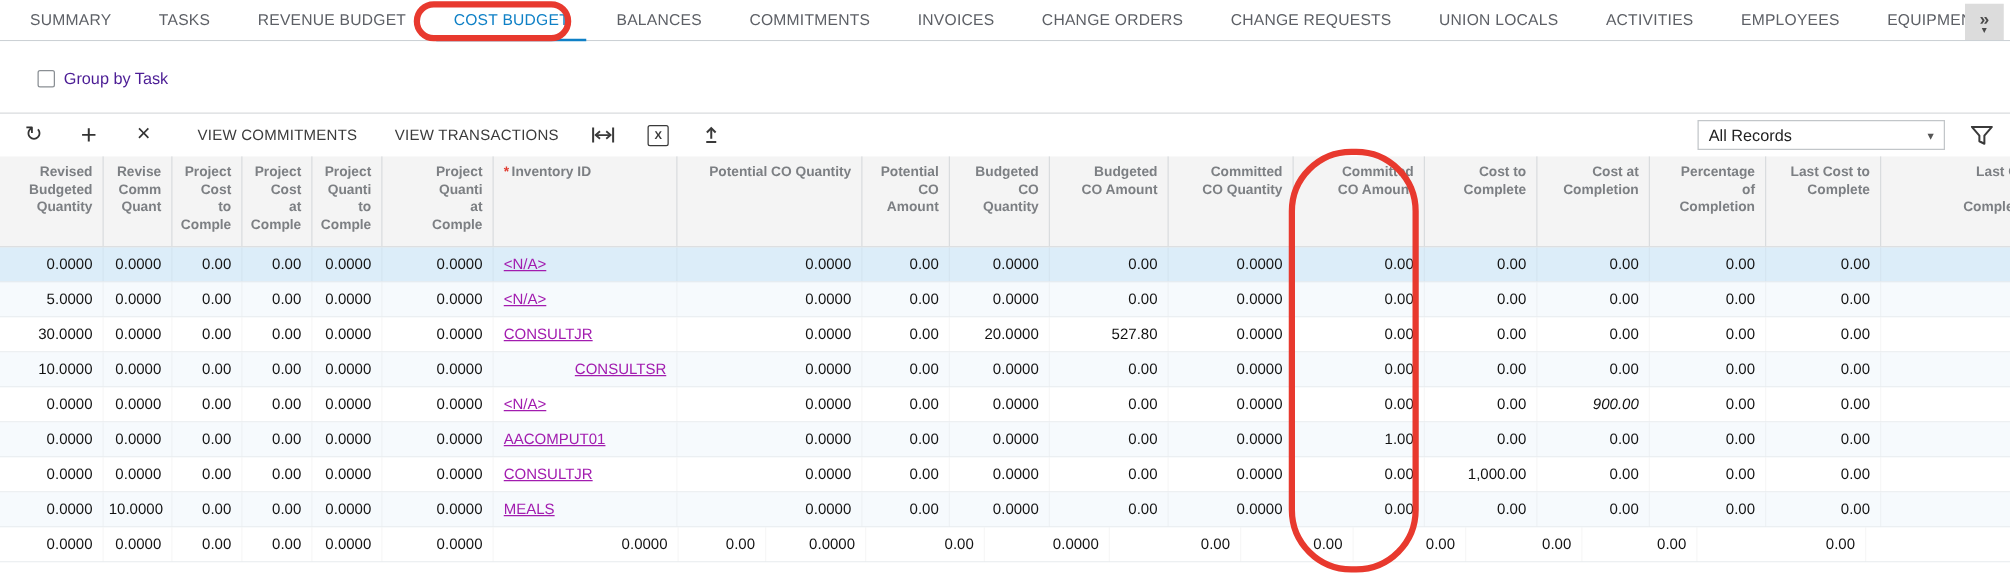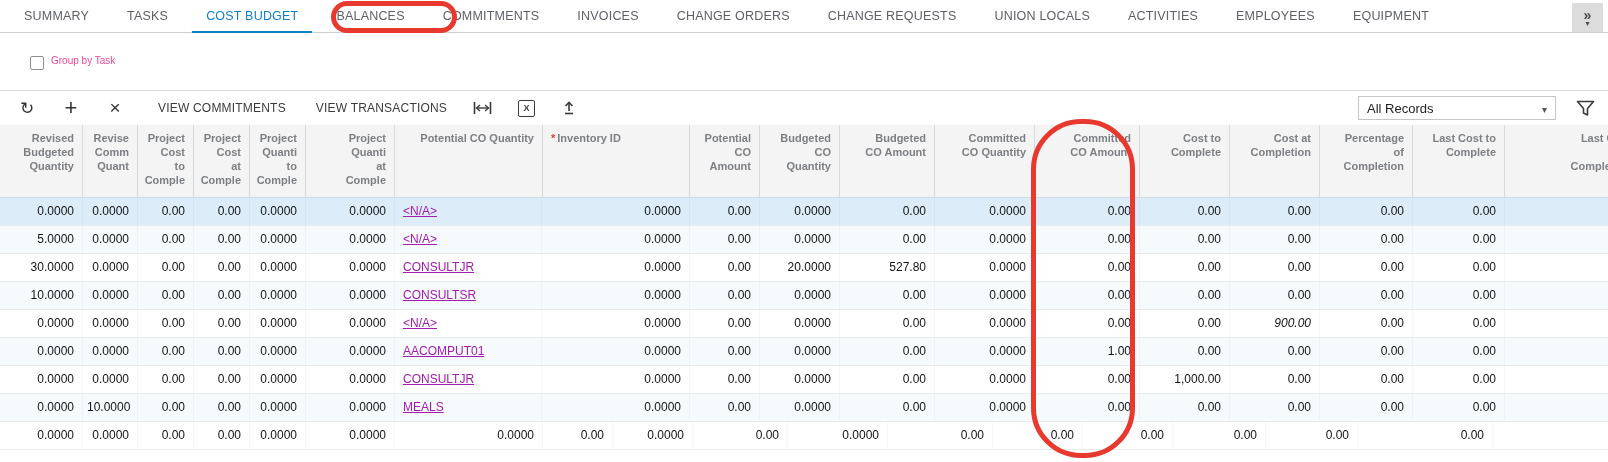--- a/index.html
+++ b/index.html
@@ -11,21 +11,21 @@
   .tabbar{position:absolute;top:0;left:0;right:0;height:33px;border-bottom:1px solid #ccd1d5;display:flex;align-items:center;padding-left:5px;background:#fff;box-sizing:border-box}
   .tab{height:33px;line-height:33px;padding:0 19px;font-size:12.5px;color:#5d6066;letter-spacing:.2px;cursor:pointer;position:relative;white-space:nowrap}
   .tab.active{color:#0f80c6}
   .tab.active::after{content:"";position:absolute;left:5px;right:5px;bottom:-1px;height:3px;background:#0f80c6}
   .tab-overflow{position:absolute;right:5px;top:3px;width:31px;height:29px;background:#dcdcdc;display:flex;flex-direction:column;align-items:center;justify-content:center;cursor:pointer;color:#4a4a4a}
   .tab-overflow .chev{font-size:14px;font-weight:bold;line-height:12px}
   .tab-overflow .car{font-size:8px;line-height:6px}
   
   .filter-row{position:absolute;top:33px;left:0;right:0;height:57px;background:#fff}
   .checkbox{position:absolute;left:30px;top:23px;width:14px;height:14px;border:1px solid #8a8f94;border-radius:2px;background:#fff;box-sizing:border-box;cursor:pointer}
-  .gbt-label{position:absolute;left:51px;top:22px;font-size:10px;color:#ec4899}
+  .gbt-label{position:absolute;left:51px;top:22px;font-size:13px;color:#4c1d95}
   
   .toolbar{position:absolute;top:90px;left:0;right:0;height:35px;border-top:1px solid #d9dcde;display:flex;align-items:center;box-sizing:border-box;background:#fff}
   .tbtn{display:flex;align-items:center;justify-content:center;color:#333;cursor:pointer;flex:0 0 auto}
   .icon-refresh{font-size:17px;margin-left:14px;width:26px}
   .icon-plus{font-size:22px;font-weight:300;margin-left:18px;width:26px}
   .icon-x{font-size:19px;margin-left:18px;width:26px}
   .tb-text{font-size:12px;color:#3b3b3b;letter-spacing:.2px;margin-left:30px;cursor:pointer;flex:0 0 auto;white-space:nowrap}
   .svgbtn{margin-left:26px}
   .excel-box{margin-left:26px;width:15px;height:15px;border:1.5px solid #3a3a3a;border-radius:2px;font-size:9px;font-weight:bold;display:flex;align-items:center;justify-content:center;color:#3a3a3a}
   .records-box{position:absolute;right:52px;top:5px;width:198px;height:24px;border:1px solid #c2c6c9;display:flex;align-items:center;font-size:13px;color:#222;padding-left:8px;box-sizing:border-box;background:#fff;cursor:pointer}
@@ -48,20 +48,21 @@
   .ann{position:absolute;border:5px solid #e8392e;pointer-events:none;z-index:50;background:transparent;box-sizing:border-box}
   #ann-tab{left:331px;top:1px;width:126px;height:32px;border-radius:17px}
   #ann-col{left:1031px;top:119px;width:104px;height:339px;border-radius:50px}
 </style>
 </head>
 <body>
 
 <nav class="tabbar">
     <div class="tab">SUMMARY</div>
     <div class="tab">TASKS</div>
+    <div class="tab">REVENUE BUDGET</div>
     <div class="tab active">COST BUDGET</div>
     <div class="tab">BALANCES</div>
     <div class="tab">COMMITMENTS</div>
     <div class="tab">INVOICES</div>
     <div class="tab">CHANGE ORDERS</div>
     <div class="tab">CHANGE REQUESTS</div>
     <div class="tab">UNION LOCALS</div>
     <div class="tab">ACTIVITIES</div>
     <div class="tab">EMPLOYEES</div>
     <div class="tab">EQUIPMENT</div>
@@ -150,24 +151,24 @@
           <div>Quanti</div>
           <div>to</div>
           <div>Comple</div>
         </div>
         <div class="hcell" style="min-width: 89px; width: 89px;">
           <div>Project</div>
           <div>Quanti</div>
           <div>at</div>
           <div>Comple</div>
         </div>
+        <div class="hcell left" style="min-width: 147px; width: 147px;"><span class="req">*</span><span>Inventory ID</span></div>
         <div class="hcell" style="min-width: 148px; width: 148px;">
           <div>Potential CO Quantity</div>
         </div>
-        <div class="hcell left" style="min-width: 147px; width: 147px;"><span class="req">*</span><span>Inventory ID</span></div>
         <div class="hcell" style="min-width: 70px; width: 70px;">
           <div>Potential</div>
           <div>CO</div>
           <div>Amount</div>
         </div>
         <div class="hcell" style="min-width: 80px; width: 80px;">
           <div>Budgeted</div>
           <div>CO</div>
           <div>Quantity</div>
         </div>
@@ -267,21 +268,21 @@
           <div class="gcell" style="min-width: 92px; width: 92px;">0.00</div>
           <div class="gcell" style="min-width: 135px; width: 135px;">0.00</div>
         </div>
         <div class="grow alt">
           <div class="gcell" style="min-width: 83px; width: 83px;">10.0000</div>
           <div class="gcell" style="min-width: 55px; width: 55px;">0.0000</div>
           <div class="gcell" style="min-width: 56px; width: 56px;">0.00</div>
           <div class="gcell" style="min-width: 56px; width: 56px;">0.00</div>
           <div class="gcell" style="min-width: 56px; width: 56px;">0.0000</div>
           <div class="gcell" style="min-width: 89px; width: 89px;">0.0000</div>
-          <div class="gcell left" style="min-width: 147px; width: 147px;"><a href="#" class="cell-link">CONSULTSR</a></div>
+          <div class="gcell left" style="min-width: 147px; width: 147px; text-align: right;"><a href="#" class="cell-link">CONSULTSR</a></div>
           <div class="gcell" style="min-width: 148px; width: 148px;">0.0000</div>
           <div class="gcell" style="min-width: 70px; width: 70px;">0.00</div>
           <div class="gcell" style="min-width: 80px; width: 80px;">0.0000</div>
           <div class="gcell" style="min-width: 95px; width: 95px;">0.00</div>
           <div class="gcell" style="min-width: 100px; width: 100px;">0.0000</div>
           <div class="gcell" style="min-width: 105px; width: 105px;">0.00</div>
           <div class="gcell" style="min-width: 90px; width: 90px;">0.00</div>
           <div class="gcell" style="min-width: 90px; width: 90px;">0.00</div>
           <div class="gcell" style="min-width: 93px; width: 93px;">0.00</div>
           <div class="gcell" style="min-width: 92px; width: 92px;">0.00</div>

